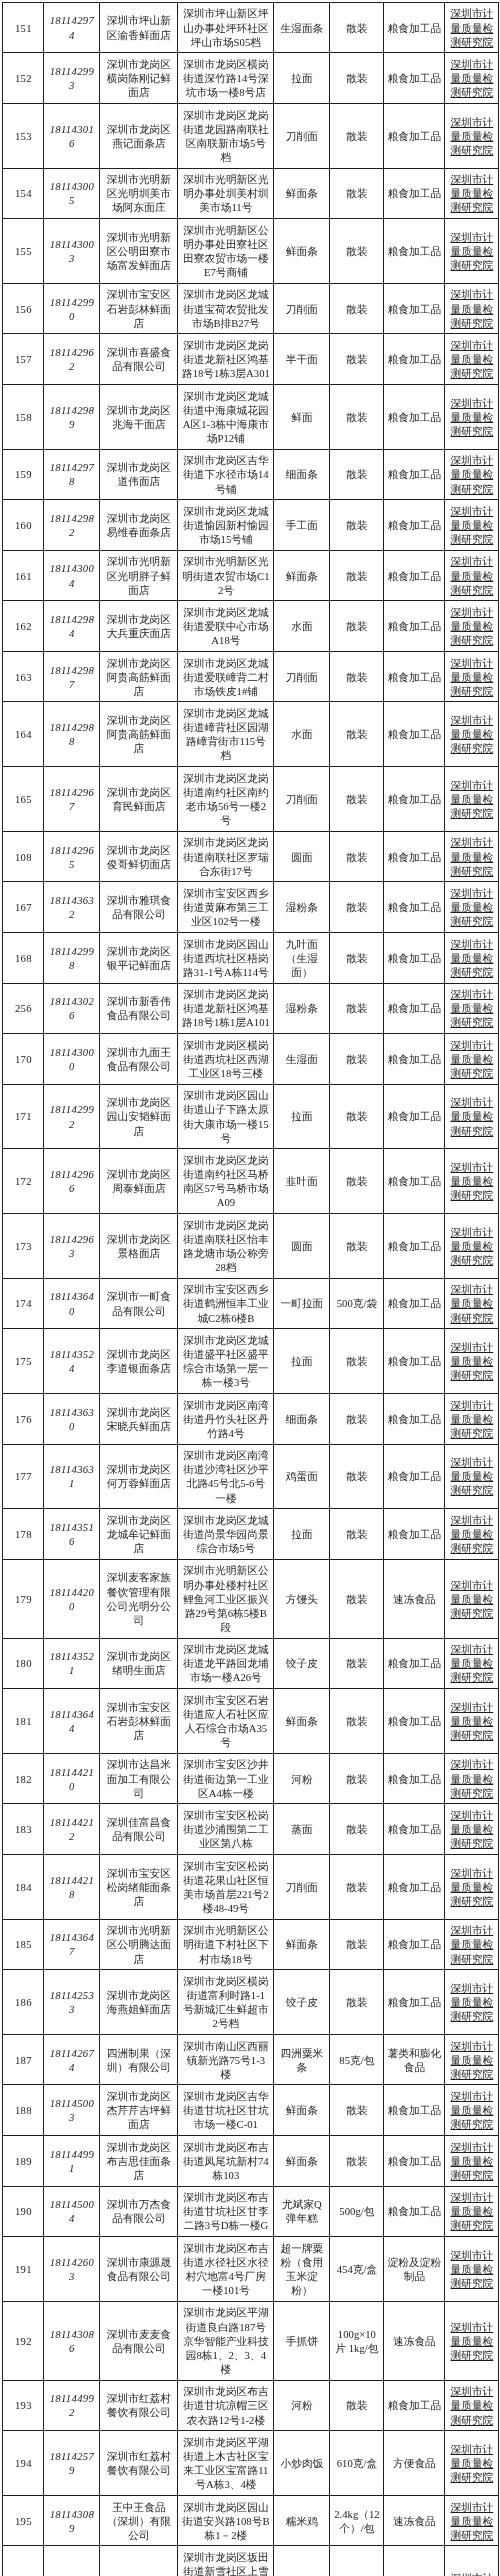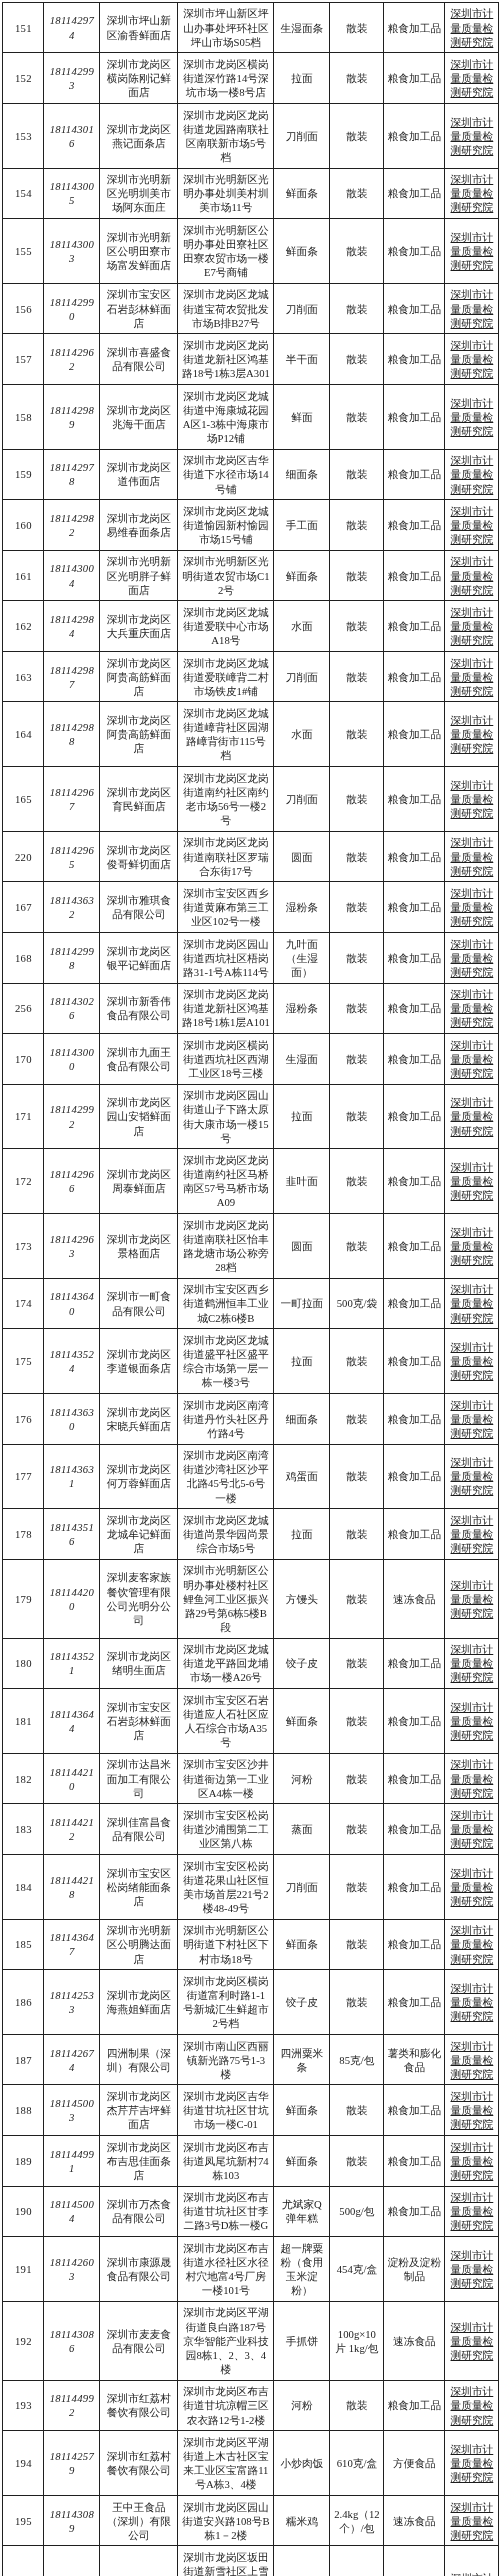--- a/index.html
+++ b/index.html
@@ -214,21 +214,21 @@
     <td class="col-sample">181142967</td>
     <td class="col-company">深圳市龙岗区育民鲜面店</td>
     <td class="col-address">深圳市龙岗区龙岗街道南约社区南约老市场56号一楼2号</td>
     <td class="col-product">刀削面</td>
     <td class="col-spec">散装</td>
     <td class="col-category">粮食加工品</td>
     <td class="col-agency">深圳市计量质量检测研究院</td>
   </tr>
 
   <tr>
-    <td class="col-no">220</td>
+    <td class="col-no">108</td>
     <td class="col-sample">181142965</td>
     <td class="col-company">深圳市龙岗区俊哥鲜切面店</td>
     <td class="col-address">深圳市龙岗区龙岗街道南联社区罗瑞合东街17号</td>
     <td class="col-product">圆面</td>
     <td class="col-spec">散装</td>
     <td class="col-category">粮食加工品</td>
     <td class="col-agency">深圳市计量质量检测研究院</td>
   </tr>
 
   <tr>

